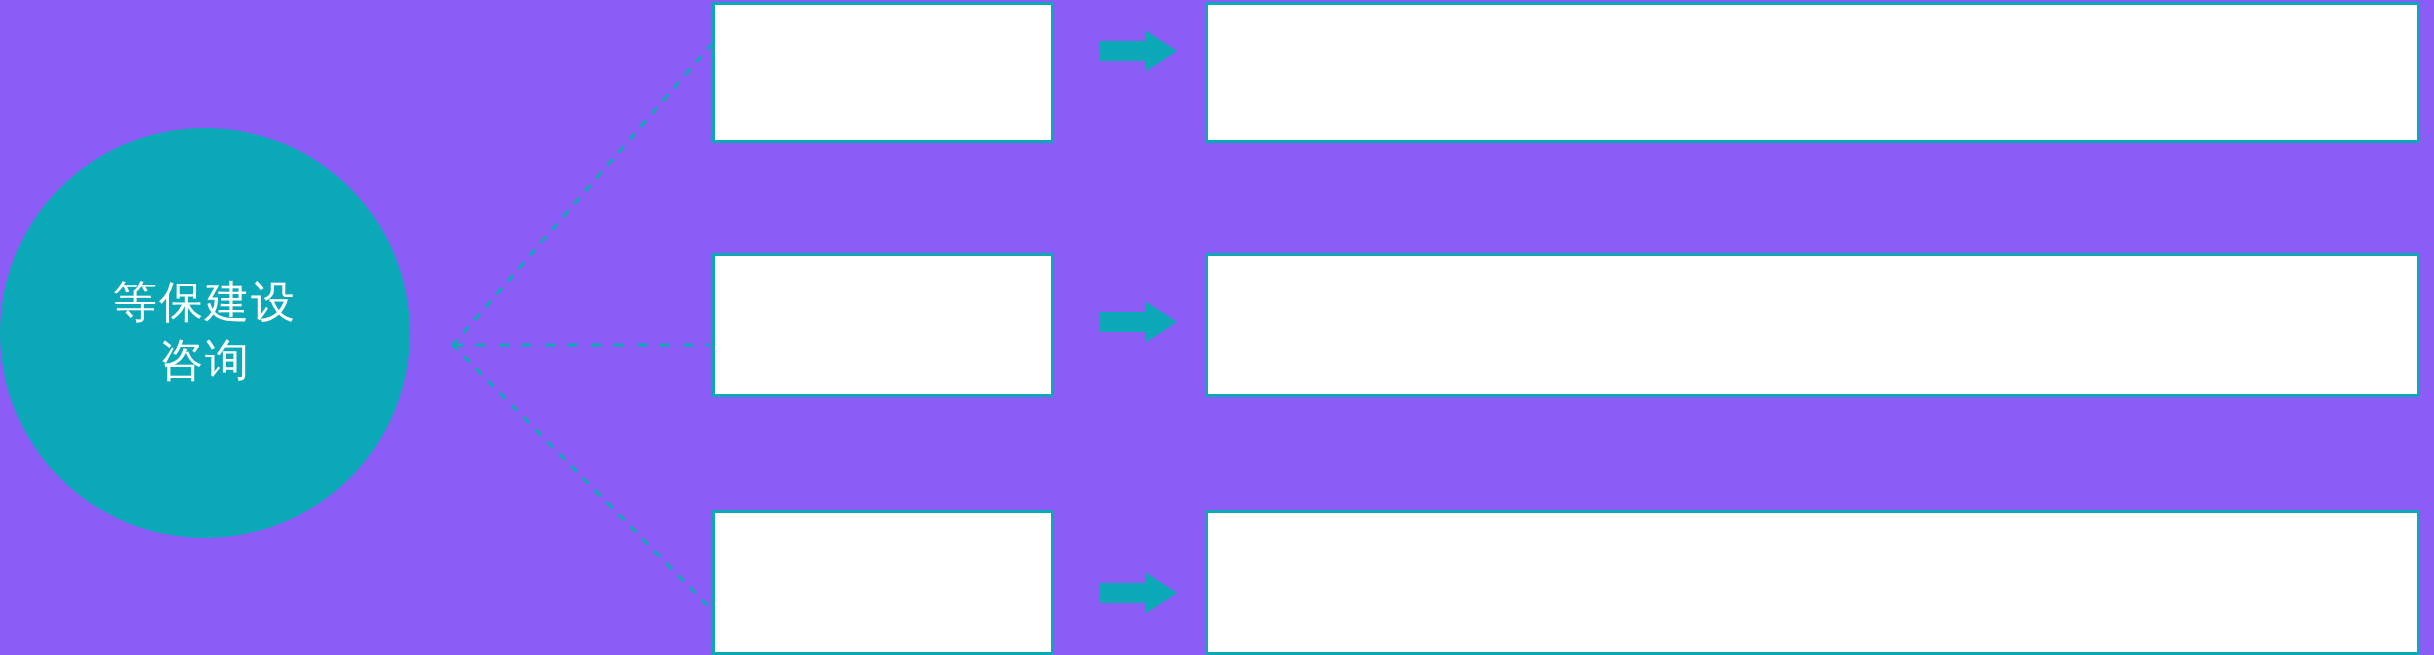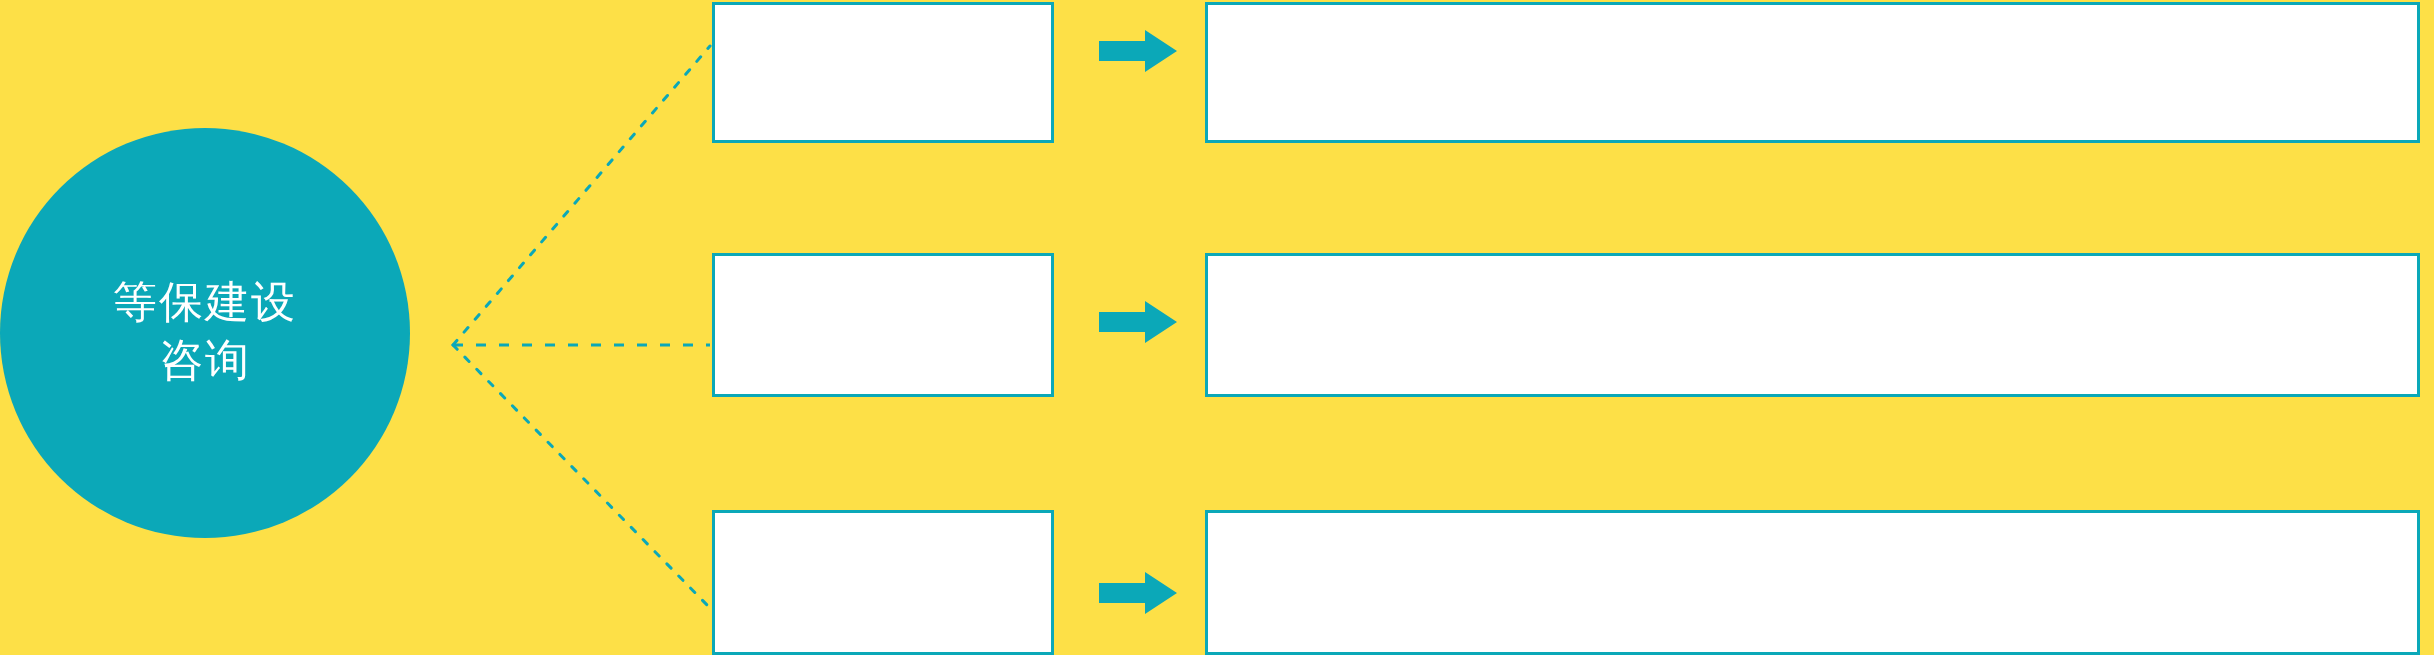--- a/index.html
+++ b/index.html
@@ -102,21 +102,21 @@
     width: 78px;
     height: 42px;
   }
   .row-1 .arrow { top: 28px; }
   .row-2 .arrow { top: 48px; }
   .row-3 .arrow { top: 62px; }
 </style>
 </head>
 <body>
 
-<div id="canvas" style="background: #fde047;">
+<div id="canvas" style="background: #8b5cf6;">
 
   <svg class="connector" viewBox="0 0 2434 655" preserveAspectRatio="none" aria-hidden="true">
 
     <line x1="453" y1="345" x2="710" y2="46" stroke="#0ba8b8" stroke-width="3" stroke-dasharray="6 11" stroke-linecap="round"></line>
 
     <line x1="453" y1="345" x2="710" y2="345" stroke="#0ba8b8" stroke-width="3" stroke-dasharray="10 13" stroke-linecap="butt"></line>
 
     <line x1="453" y1="345" x2="710" y2="608" stroke="#0ba8b8" stroke-width="3" stroke-dasharray="6 11" stroke-linecap="round"></line>
   </svg>
 

